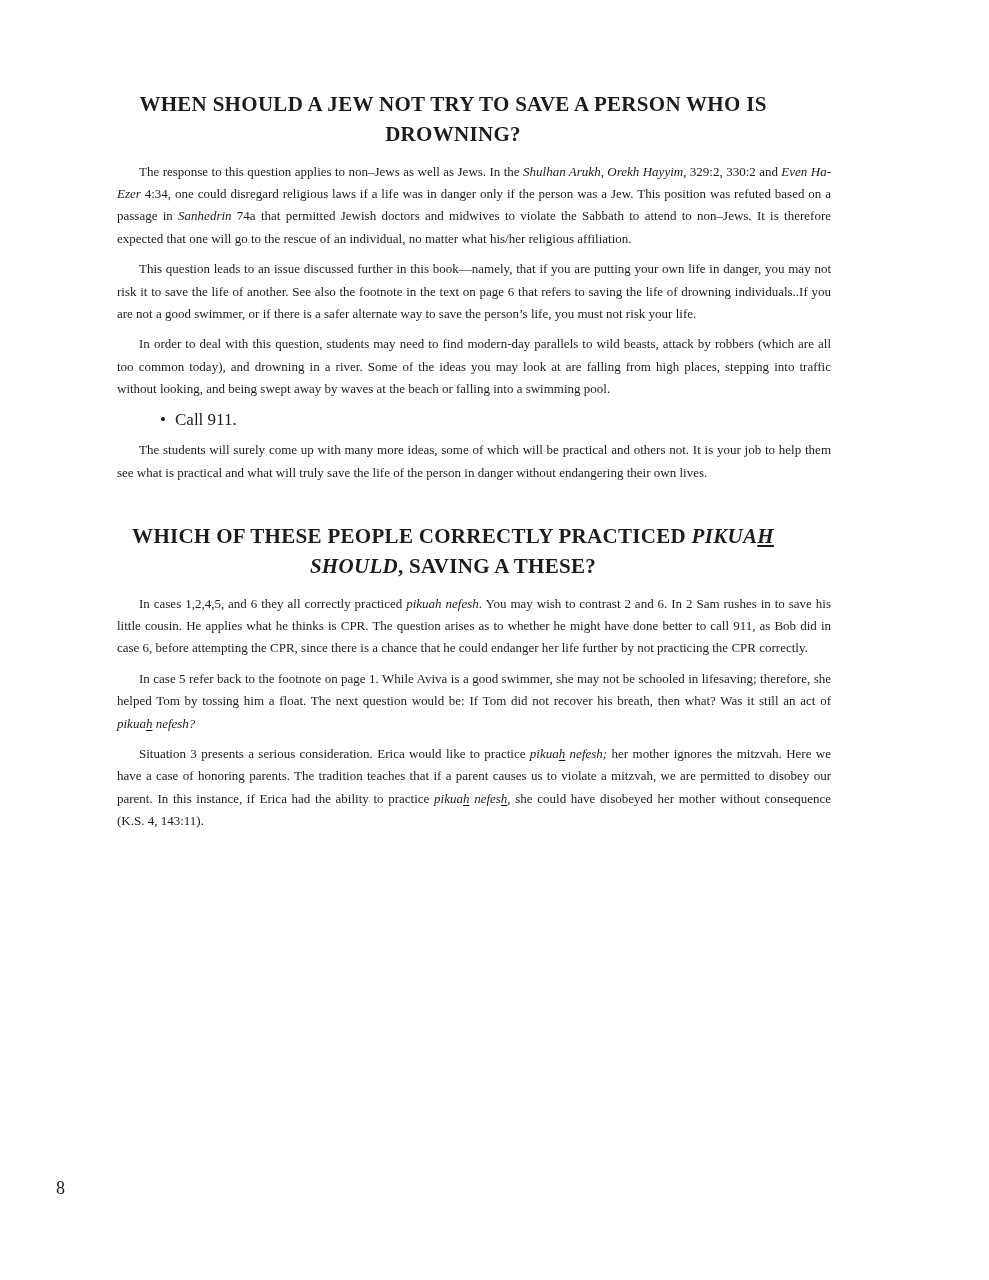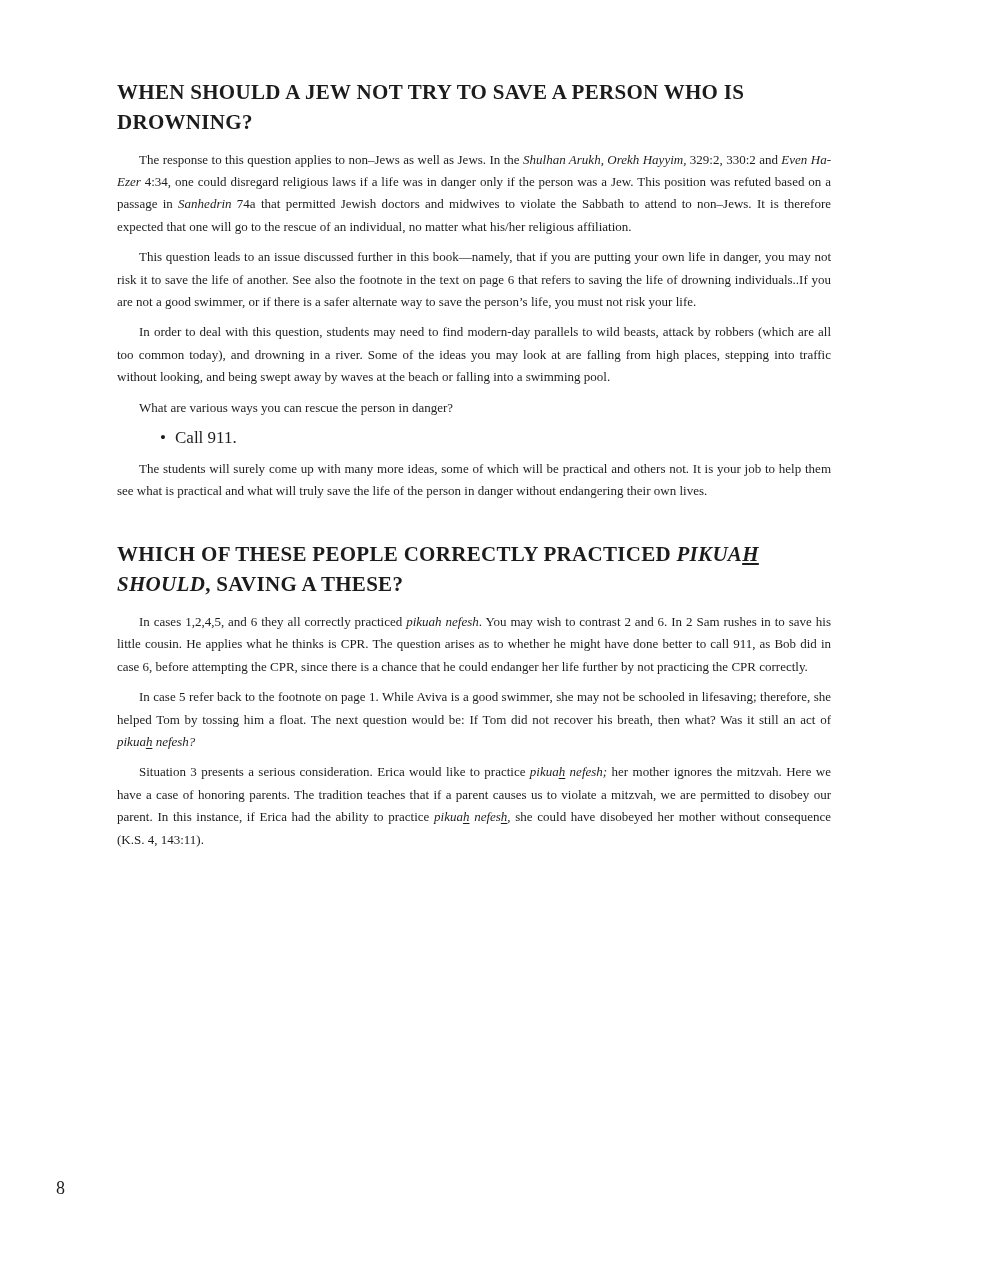--- a/index.html
+++ b/index.html
@@ -25,23 +25,23 @@
     position: absolute;
     left: 117px;
     top: 74px;
     width: 714px;
   }
   .heading {
     font-size: 21px;
     font-weight: bold;
     line-height: 1.42;
     letter-spacing: 0.3px;
-    margin: 4px 0 11px 0;
+    margin: 16px 0 11px 0;
     max-width: 672px;
-    text-align: left;
+    text-align: center;
   }
   .heading:not(:first-child) {
     margin-top: 38px;
   }
   .para {
     font-size: 13px;
     line-height: 22.4px;
     margin: 0 0 8px 0;
     text-indent: 22px;
     text-align: justify;
@@ -76,21 +76,20 @@
 </style>
 </head>
 <body>
 
 <div class="page">
   <div class="content">
       <h2 class="heading"><span>WHEN SHOULD A JEW NOT TRY TO SAVE A PERSON WHO IS DROWNING?</span></h2>
       <p class="para"><span>The response to this question applies to non–Jews as well as Jews. In the </span><span class="it">Shulhan Arukh, Orekh Hayyim,</span><span> 329:2, 330:2 and </span><span class="it">Even Ha-Ezer</span><span> 4:34, one could disregard religious laws if a life was in danger only if the person was a Jew. This position was refuted based on a passage in </span><span class="it">Sanhedrin</span><span> 74a that permitted Jewish doctors and midwives to violate the Sabbath to attend to non–Jews. It is therefore expected that one will go to the rescue of an individual, no matter what his/her religious affiliation.</span></p>
       <p class="para"><span>This question leads to an issue discussed further in this book—namely, that if you are putting your own life in danger, you may not risk it to save the life of another. See also the footnote in the text on page 6 that refers to saving the life of drowning individuals..If you are not a good swimmer, or if there is a safer alternate way to save the person’s life, you must not risk your life.</span></p>
       <p class="para"><span>In order to deal with this question, students may need to find modern-day parallels to wild beasts, attack by robbers (which are all too common today), and drowning in a river. Some of the ideas you may look at are falling from high places, stepping into traffic without looking, and being swept away by waves at the beach or falling into a swimming pool.</span></p>
-      <p class="para"><span>What are various ways you can rescue the person in danger?</span></p>
       <ul class="bullets">
         <li><span>Call 911.</span></li>
       </ul>
       <p class="para"><span>The students will surely come up with many more ideas, some of which will be practical and others not. It is your job to help them see what is practical and what will truly save the life of the person in danger without endangering their own lives.</span></p>
       <h2 class="heading"><span>WHICH OF THESE PEOPLE CORRECTLY PRACTICED </span><span class="it">PIKUA</span><span class="it un">H</span><span class="it"> SHOULD</span><span>, SAVING A THESE?</span></h2>
       <p class="para"><span>In cases 1,2,4,5, and 6 they all correctly practiced </span><span class="it">pikuah nefesh</span><span>. You may wish to contrast 2 and 6. In 2 Sam rushes in to save his little cousin. He applies what he thinks is CPR. The question arises as to whether he might have done better to call 911, as Bob did in case 6, before attempting the CPR, since there is a chance that he could endanger her life further by not practicing the CPR correctly.</span></p>
       <p class="para"><span>In case 5 refer back to the footnote on page 1. While Aviva is a good swimmer, she may not be schooled in lifesaving; therefore, she helped Tom by tossing him a float. The next question would be: If Tom did not recover his breath, then what? Was it still an act of </span><span class="it">pikua</span><span class="it un">h</span><span class="it"> nefesh?</span></p>
       <p class="para"><span>Situation 3 presents a serious consideration. Erica would like to practice </span><span class="it">pikua</span><span class="it un">h</span><span class="it"> nefesh;</span><span> her mother ignores the mitzvah. Here we have a case of honoring parents. The tradition teaches that if a parent causes us to violate a mitzvah, we are permitted to disobey our parent. In this instance, if Erica had the ability to practice </span><span class="it">pikua</span><span class="it un">h</span><span class="it"> nefes</span><span class="it un">h</span><span class="it">,</span><span> she could have disobeyed her mother without consequence (K.S. 4, 143:11).</span></p>
     </div>
   <div class="page-number">8</div>

